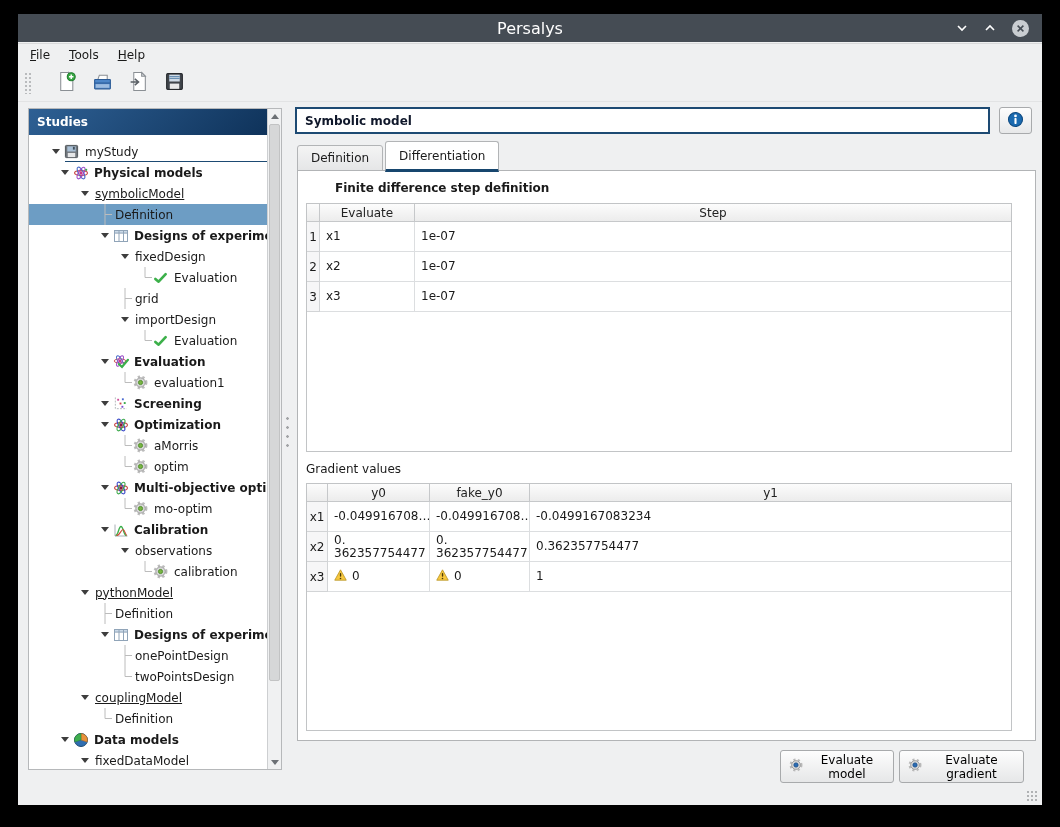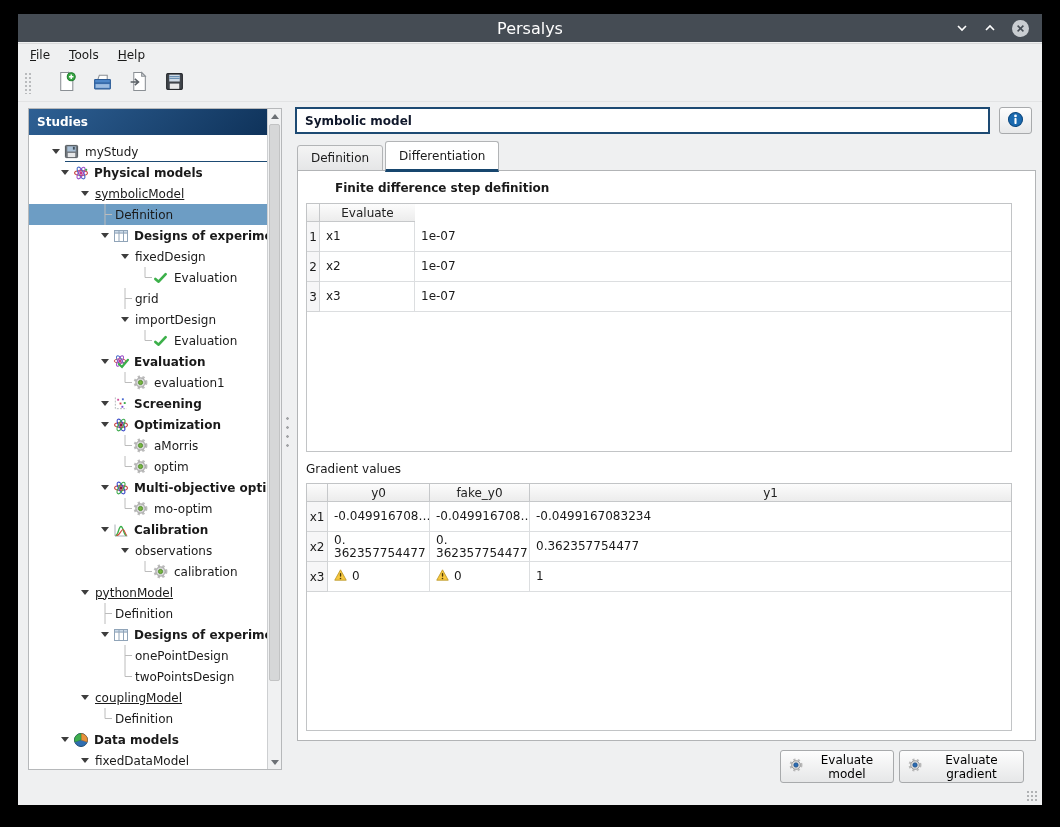--- a/index.html
+++ b/index.html
@@ -541,20 +541,21 @@
       <span>Differentiation</span>
     </div>
   </div>
 
   <div class="content-box">
     <div class="lbl-bold">Finite difference step definition</div>
     <div class="tbl tbl1" id="step-table">
         <div class="tbl-hrow">
           <span class="hcell w0"></span>
           <span class="hcell w1">Evaluate</span>
+          <span class="hcell wf">Step</span>
         </div>
         <div class="trow">
           <span class="vhead w0">1</span>
           <span class="dcell w1">
             <span class="cellspan">x1</span>
           </span>
           <span class="dcell wf">
             <span class="cellspan">1e-07</span>
           </span>
         </div>

